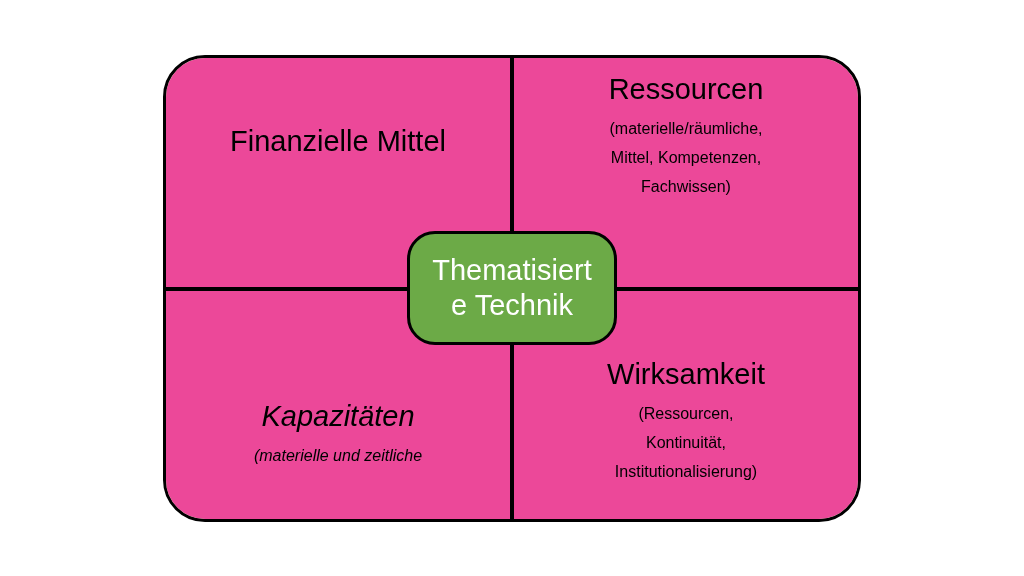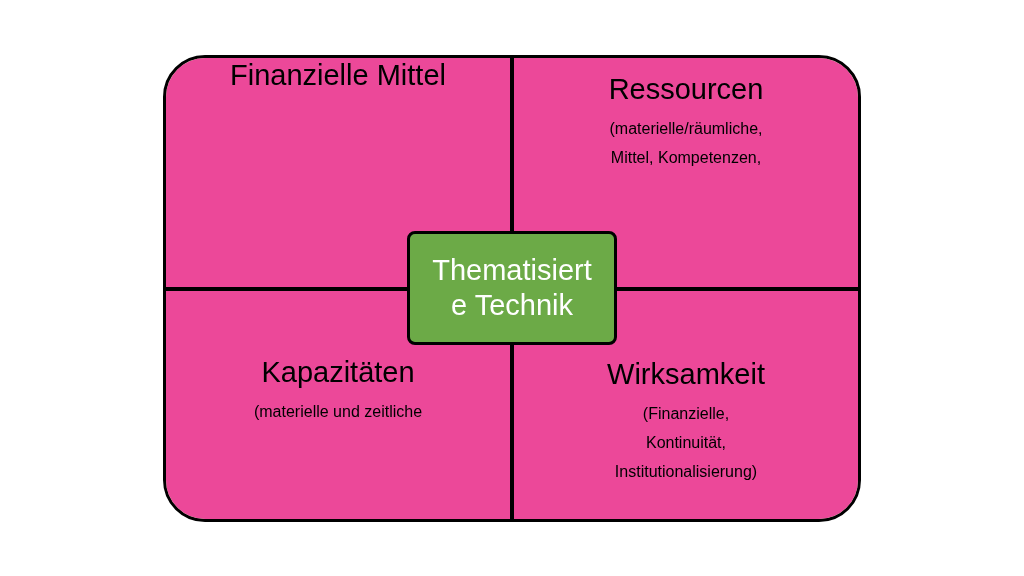--- a/index.html
+++ b/index.html
@@ -33,23 +33,23 @@
     grid-template-rows: 50% 50%;
   }
   .quad {
     box-sizing: border-box;
     background: #ec4899;
     display: flex;
     flex-direction: column;
     align-items: center;
     color: #000000;
   }
-  .q-tl { border-right: 2.5px solid #000; border-bottom: 2.5px solid #000; }
+  .q-tl { border-right: 2.5px solid #000; border-bottom: 2.5px solid #000; padding-top: 66px; }
   .q-tr { border-left: 2.5px solid #000; border-bottom: 2.5px solid #000; padding-top: 14px; }
-  .q-bl { border-top: 2.5px solid #000; border-right: 2.5px solid #000; padding-top: 64px; }
+  .q-bl { border-top: 2.5px solid #000; border-right: 2.5px solid #000; padding-top: 108px; font-style: italic; }
   .q-br { border-top: 2.5px solid #000; border-left: 2.5px solid #000; padding-top: 66px; }
   .q-title {
     font-size: 29px;
     line-height: 34px;
     text-align: center;
     white-space: nowrap;
   }
   .q-sub {
     margin-top: 8px;
     font-size: 16px;
@@ -59,21 +59,21 @@
   .q-sub div { white-space: nowrap; }
   .center-box {
     position: absolute;
     left: 407px;
     top: 231px;
     width: 210px;
     height: 114px;
     box-sizing: border-box;
     background: #6caa47;
     border: 3px solid #000000;
-    border-radius: 8px;
+    border-radius: 28px;
     display: flex;
     flex-direction: column;
     align-items: center;
     justify-content: center;
     color: #ffffff;
     font-size: 29px;
     line-height: 35px;
     text-align: center;
   }
   .center-box div { white-space: nowrap; }
@@ -87,34 +87,35 @@
 
     <div class="quad q-tl">
       <div class="q-title">Finanzielle Mittel</div>
     </div>
 
     <div class="quad q-tr">
       <div class="q-title">Ressourcen</div>
       <div class="q-sub">
         <div>(materielle/räumliche,</div>
         <div>Mittel, Kompetenzen,</div>
+        <div>Fachwissen)</div>
       </div>
     </div>
 
     <div class="quad q-bl">
       <div class="q-title">Kapazitäten</div>
       <div class="q-sub">
         <div>(materielle und zeitliche</div>
       </div>
     </div>
 
     <div class="quad q-br">
       <div class="q-title">Wirksamkeit</div>
       <div class="q-sub">
-        <div>(Finanzielle,</div>
+        <div>(Ressourcen,</div>
         <div>Kontinuität,</div>
         <div>Institutionalisierung)</div>
       </div>
     </div>
 
   </div>
 
   <div class="center-box">
     <div>Thematisiert</div>
     <div>e Technik</div>

